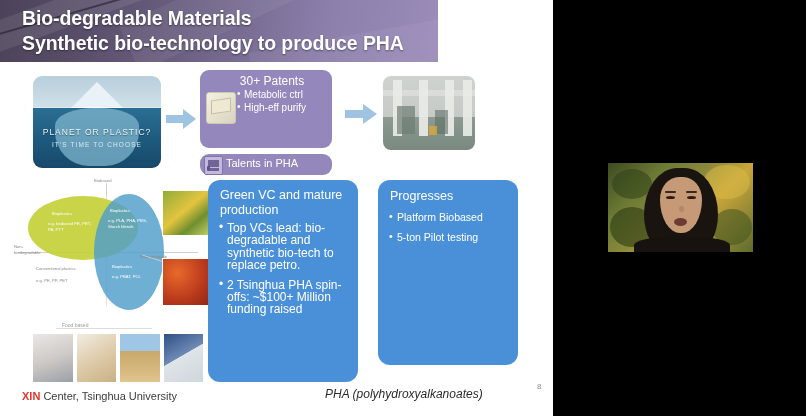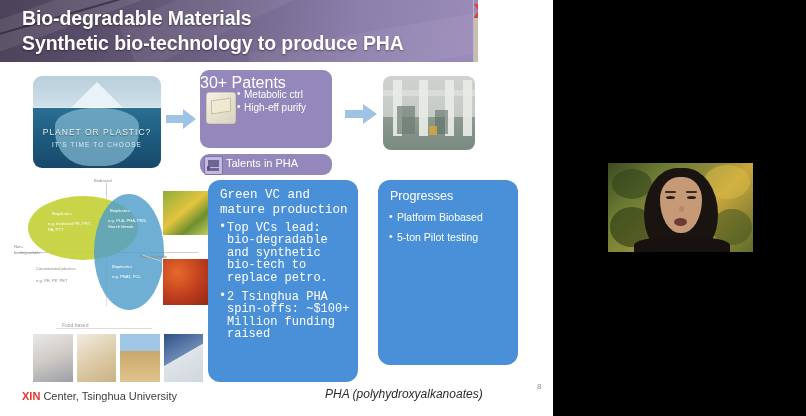--- a/index.html
+++ b/index.html
@@ -5,21 +5,21 @@
   html,body{margin:0;padding:0;background:#000;}
   body{width:806px;height:416px;overflow:hidden;font-family:"Liberation Sans",sans-serif;}
   #stage{position:relative;width:806px;height:416px;background:#000;}
 
   
   #slide{position:absolute;left:0;top:0;width:553px;height:416px;background:#ffffff;overflow:hidden;}
 
   
   #header{position:absolute;left:0;top:0;width:438px;height:62px;
     background:linear-gradient(100deg,#4c4259 0%,#584d68 18%,#6e6285 45%,#8d80ad 75%,#9b8cba 100%);
-    overflow:hidden;padding-left:40px;}
+    overflow:hidden;}
   .streak{position:absolute;background:rgba(255,255,255,.09);transform:rotate(-16deg);pointer-events:none;}
   .streak.s1{left:-40px;top:4px;width:280px;height:2px;background:rgba(30,24,40,.55);}
   .streak.s2{left:-30px;top:-12px;width:240px;height:30px;transform:rotate(-20deg);}
   .streak.s3{left:120px;top:-18px;width:200px;height:50px;transform:rotate(-25deg);background:rgba(255,255,255,.06);}
   .streak.s4{left:250px;top:30px;width:260px;height:40px;transform:rotate(-10deg);background:rgba(255,255,255,.05);}
   #title{position:absolute;left:22px;top:6px;width:430px;color:#fff;font-weight:bold;font-size:19.5px;line-height:25px;
     text-shadow:0 1px 2px rgba(0,0,0,.45);letter-spacing:-.1px;}
   #title .l2{display:block;}
 
   
@@ -45,21 +45,21 @@
   #iceberg .cap2{position:absolute;left:0;top:65px;width:128px;text-align:center;color:#d6e9f1;font-size:6.5px;
     letter-spacing:1.1px;}
 
   
   .arrow{position:absolute;color:#9fc3e3;}
   .arrow svg{display:block;}
 
   
   .pbox{position:absolute;background:#9387bb;border-radius:9px;color:#fff;}
   #patents{left:200px;top:70px;width:132px;height:78px;}
-  #patents .head{position:absolute;left:0;top:4px;width:144px;text-align:left;font-size:16px;}
+  #patents .head{position:absolute;left:0;top:4px;width:144px;text-align:center;font-size:12px;}
   #patents .thumb{position:absolute;left:6px;top:22px;width:28px;height:30px;border-radius:3px;
     background:linear-gradient(135deg,#f4f1e4,#d9d3bd);border:1px solid #cfc8b0;}
   #patents .thumb:after{content:"";position:absolute;left:4px;top:6px;width:18px;height:12px;
     background:#efe9d4;border:1px solid #c6bea4;transform:skewY(-8deg);}
   #patents ul{margin:0;padding:0;list-style:none;position:absolute;left:37px;top:19px;width:92px;}
   #patents li{font-size:10px;line-height:11.6px;margin-bottom:1px;position:relative;padding-left:7px;}
   #patents li:before{content:"•";position:absolute;left:0;top:-1px;font-size:10px;}
 
   #talents{left:200px;top:154px;width:132px;height:21px;}
   #talents .ticon{position:absolute;left:4px;top:2px;width:17px;height:17px;border-radius:2px;
@@ -73,21 +73,21 @@
   #factory{position:absolute;left:383px;top:76px;width:92px;height:74px;border-radius:8px;overflow:hidden;
     background:linear-gradient(#cfd3d0 0%,#c6cac6 55%,#8c9a90 56%,#7a8a80 100%);}
   #factory .col{position:absolute;top:4px;width:9px;height:56px;background:#e8eae6;opacity:.92;}
   #factory .beam{position:absolute;left:0;top:14px;width:92px;height:6px;background:#dcdfda;opacity:.85;}
   #factory .m1{position:absolute;left:14px;top:30px;width:18px;height:28px;background:#6e7d74;opacity:.7;}
   #factory .m2{position:absolute;left:52px;top:34px;width:13px;height:24px;background:#5d6f66;opacity:.6;}
   #factory .y{position:absolute;left:46px;top:50px;width:8px;height:9px;background:#d8a93c;opacity:.8;}
 
   
   .bbox{position:absolute;background:#4a90d9;border-radius:12px;color:#fff;}
-  #greenvc{left:208px;top:180px;width:150px;height:202px;font-family:Liberation Mono, monospace;}
+  #greenvc{left:208px;top:180px;width:150px;height:202px;}
   #greenvc .bhead{position:absolute;left:12px;top:8px;width:130px;font-size:12.5px;line-height:15px;}
   #greenvc ul{margin:0;padding:0;list-style:none;position:absolute;left:11px;top:42px;width:134px;}
   #greenvc li{font-size:12px;line-height:12.4px;margin-bottom:7px;position:relative;padding-left:8px;}
   #greenvc li:before{content:"•";position:absolute;left:0;top:-1px;}
 
   #progress{left:378px;top:180px;width:140px;height:185px;}
   #progress .bhead{position:absolute;left:12px;top:9px;width:120px;font-size:12.5px;}
   #progress ul{margin:0;padding:0;list-style:none;position:absolute;left:11px;top:31px;width:124px;}
   #progress li{font-size:10.5px;line-height:12.6px;margin-bottom:7px;position:relative;padding-left:8px;}
   #progress li:before{content:"•";position:absolute;left:0;top:-1px;}

